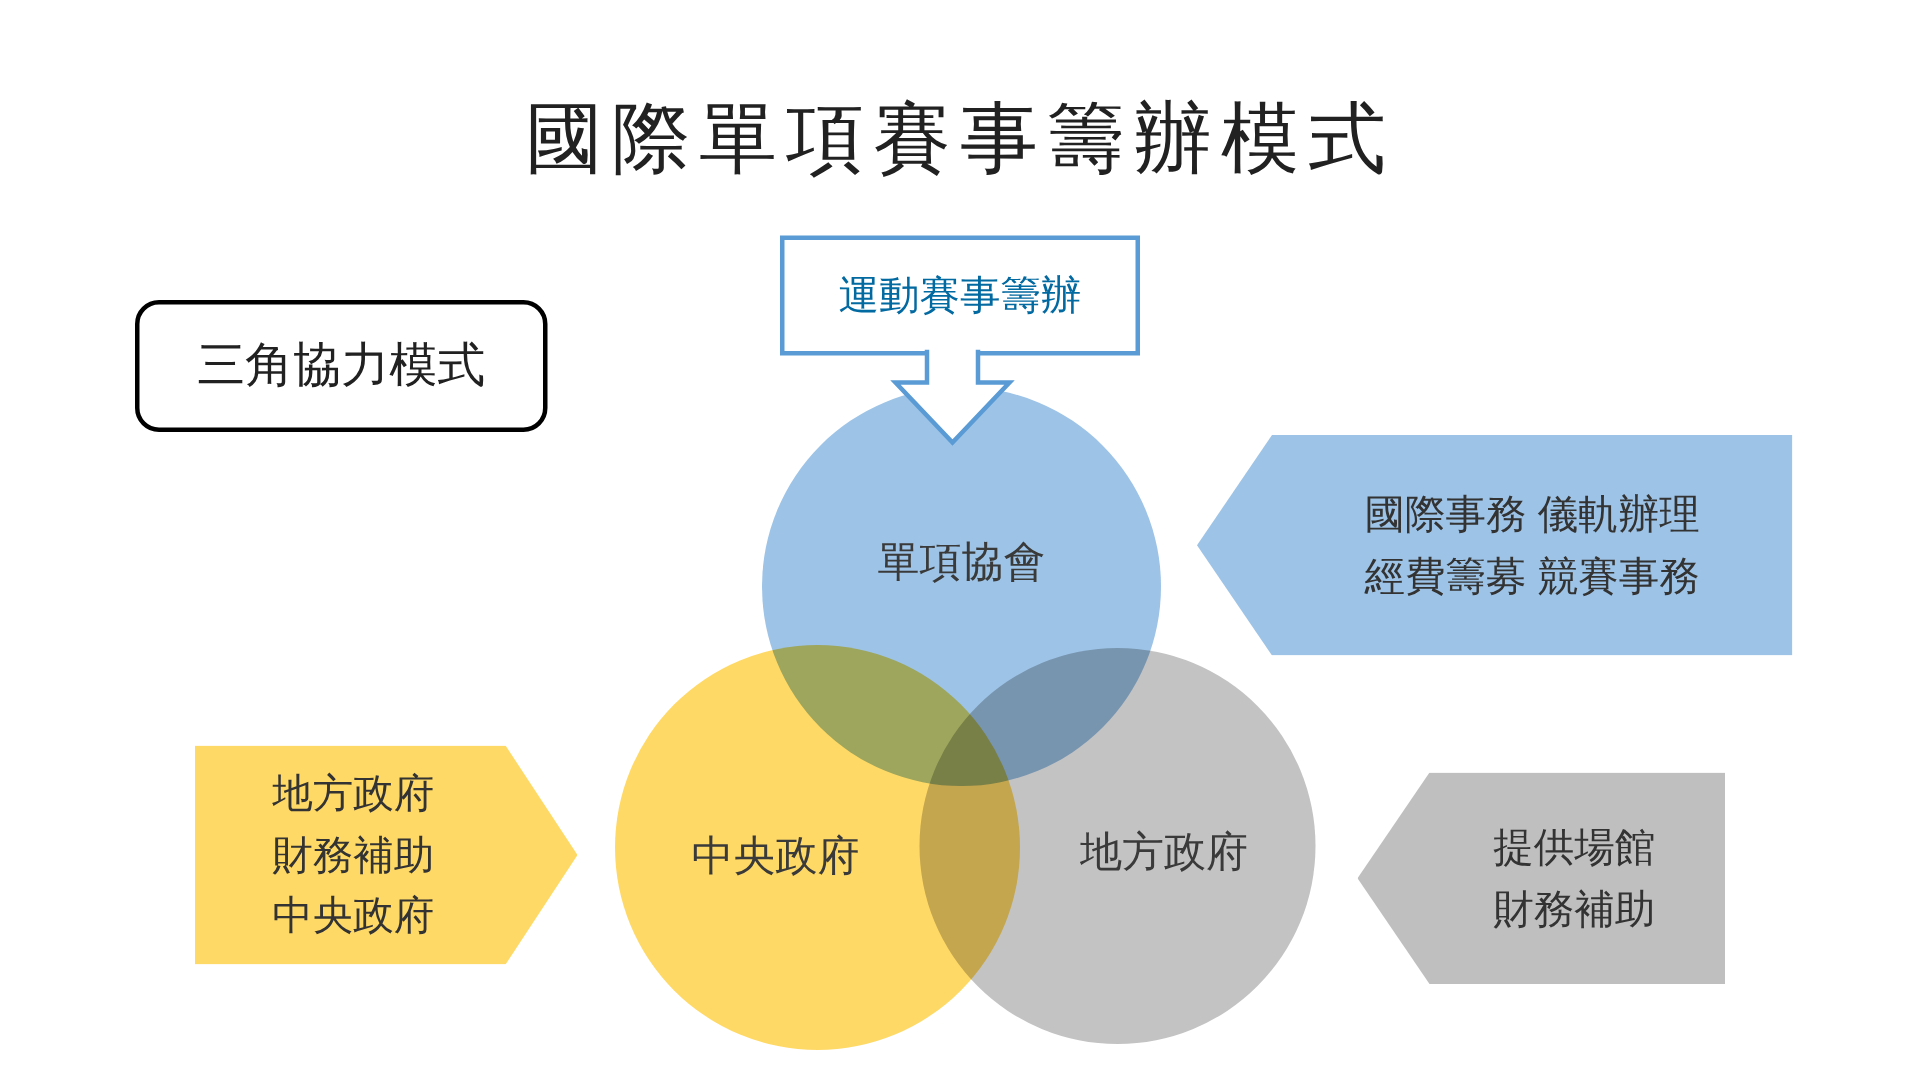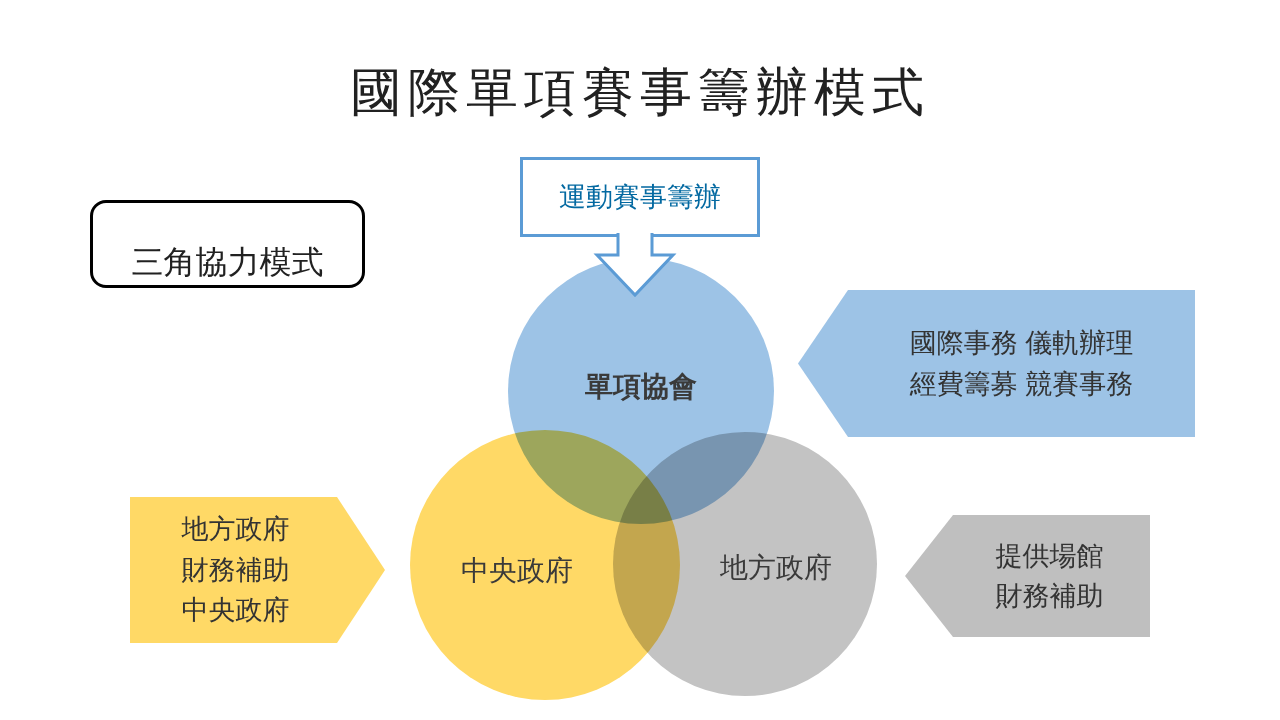--- a/index.html
+++ b/index.html
@@ -4,49 +4,49 @@
 <style>
   html,body{margin:0;padding:0;background:#fff;}
   body{font-family:"Liberation Sans","DejaVu Sans",sans-serif;}
   .slide{position:relative;width:1280px;height:720px;background:#ffffff;overflow:hidden;}
 
   .title{position:absolute;top:58px;left:0;width:100%;text-align:center;
          font-size:52px;letter-spacing:6px;color:#212121;}
 
   .legend-box{position:absolute;left:90px;top:200px;width:275px;height:88px;
               box-sizing:border-box;border:3px solid #000;border-radius:16px;
-              display:flex;align-items:flex-end;justify-content:center;
+              display:flex;align-items:center;justify-content:center;
               font-size:32px;color:#212121;background:#fff;}
 
   .callout-box{position:absolute;left:520px;top:157px;width:240px;height:80px;
                box-sizing:border-box;border:3px solid #5B9BD5;background:#fff;
                display:flex;align-items:center;justify-content:center;
                font-size:27px;color:#0369a1;z-index:3;}
   .callout-tail{position:absolute;left:585px;top:233px;width:100px;height:68px;z-index:4;}
 
   .circle{position:absolute;border-radius:50%;mix-blend-mode:multiply;}
   .circle.blue{left:508px;top:258px;width:266px;height:266px;background:#9DC3E6;}
   .circle.yellow{left:410px;top:430px;width:270px;height:270px;background:#FFD966;}
   .circle.gray{left:613px;top:432px;width:264px;height:264px;background:#C3C3C3;}
 
   .circle-label{position:absolute;width:180px;text-align:center;
                 font-size:28px;color:#3a3a3a;z-index:5;}
-  .label-association{left:551px;top:368px;font-weight:bold;}
+  .label-association{left:551px;top:356px;}
   .label-central{left:427px;top:552px;}
   .label-local{left:686px;top:549px;}
 
   .arrow{position:absolute;display:flex;flex-direction:column;justify-content:center;
          align-items:center;font-size:27px;line-height:1.5;color:#333333;box-sizing:border-box;text-align:center;}
   .arrow-blue{left:798px;top:290px;width:397px;height:147px;background:#9DC3E6;
               clip-path:polygon(50px 0,100% 0,100% 100%,50px 100%,0 50%);
               padding-left:50px;}
   .arrow-yellow{left:130px;top:497px;width:255px;height:146px;background:#FFD966;
                 clip-path:polygon(0 0,207px 0,100% 50%,207px 100%,0 100%);
                 padding-right:44px;}
-  .arrow-gray{left:905px;top:515px;width:245px;height:122px;background:#BFBFBF;
+  .arrow-gray{left:905px;top:515px;width:245px;height:141px;background:#BFBFBF;
               clip-path:polygon(48px 0,100% 0,100% 100%,48px 100%,0 50%);
               padding-left:44px;}
   .arrow-line{white-space:nowrap;}
 </style>
 </head>
 <body>
 
 <div class="slide">
 
   <div class="title">國際單項賽事籌辦模式</div>

